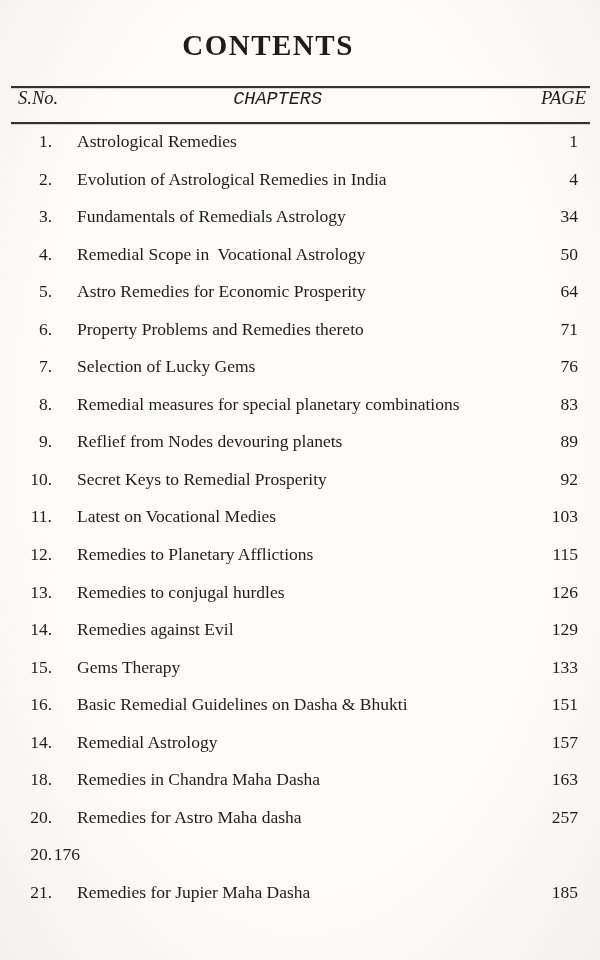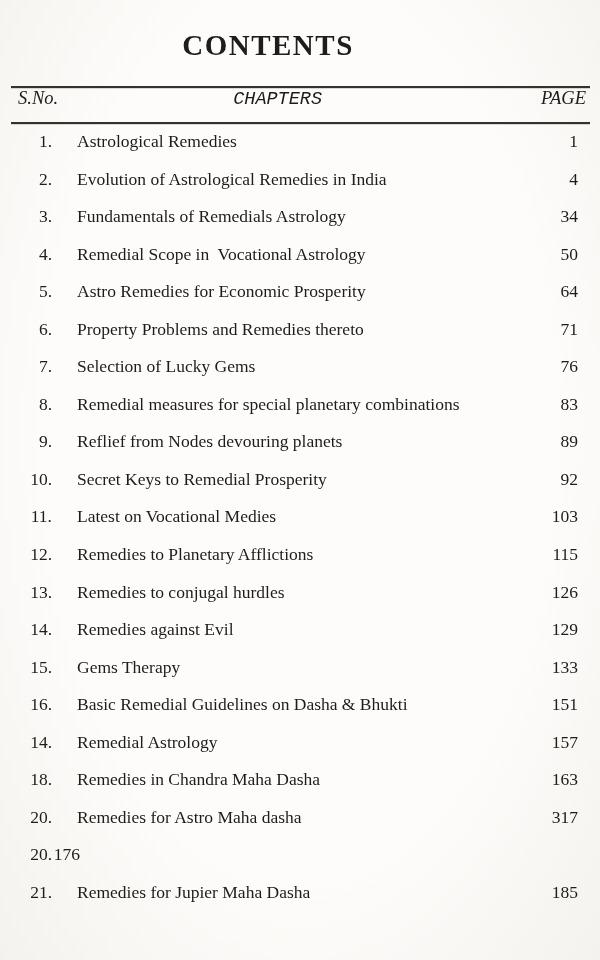--- a/index.html
+++ b/index.html
@@ -176,21 +176,21 @@
 
   <div class="row">
     <span class="no">18.</span>
     <span class="t">Remedies in Chandra Maha Dasha</span>
     <span class="p">163</span>
   </div>
 
   <div class="row">
     <span class="no">20.</span>
     <span class="t">Remedies for Astro Maha dasha</span>
-    <span class="p">317</span>
+    <span class="p">257</span>
   </div>
 
   <div class="row">
     <span class="no">20.</span>
     <span class="p">176</span>
   </div>
 
   <div class="row">
     <span class="no">21.</span>
     <span class="t">Remedies for Jupier Maha Dasha</span>

